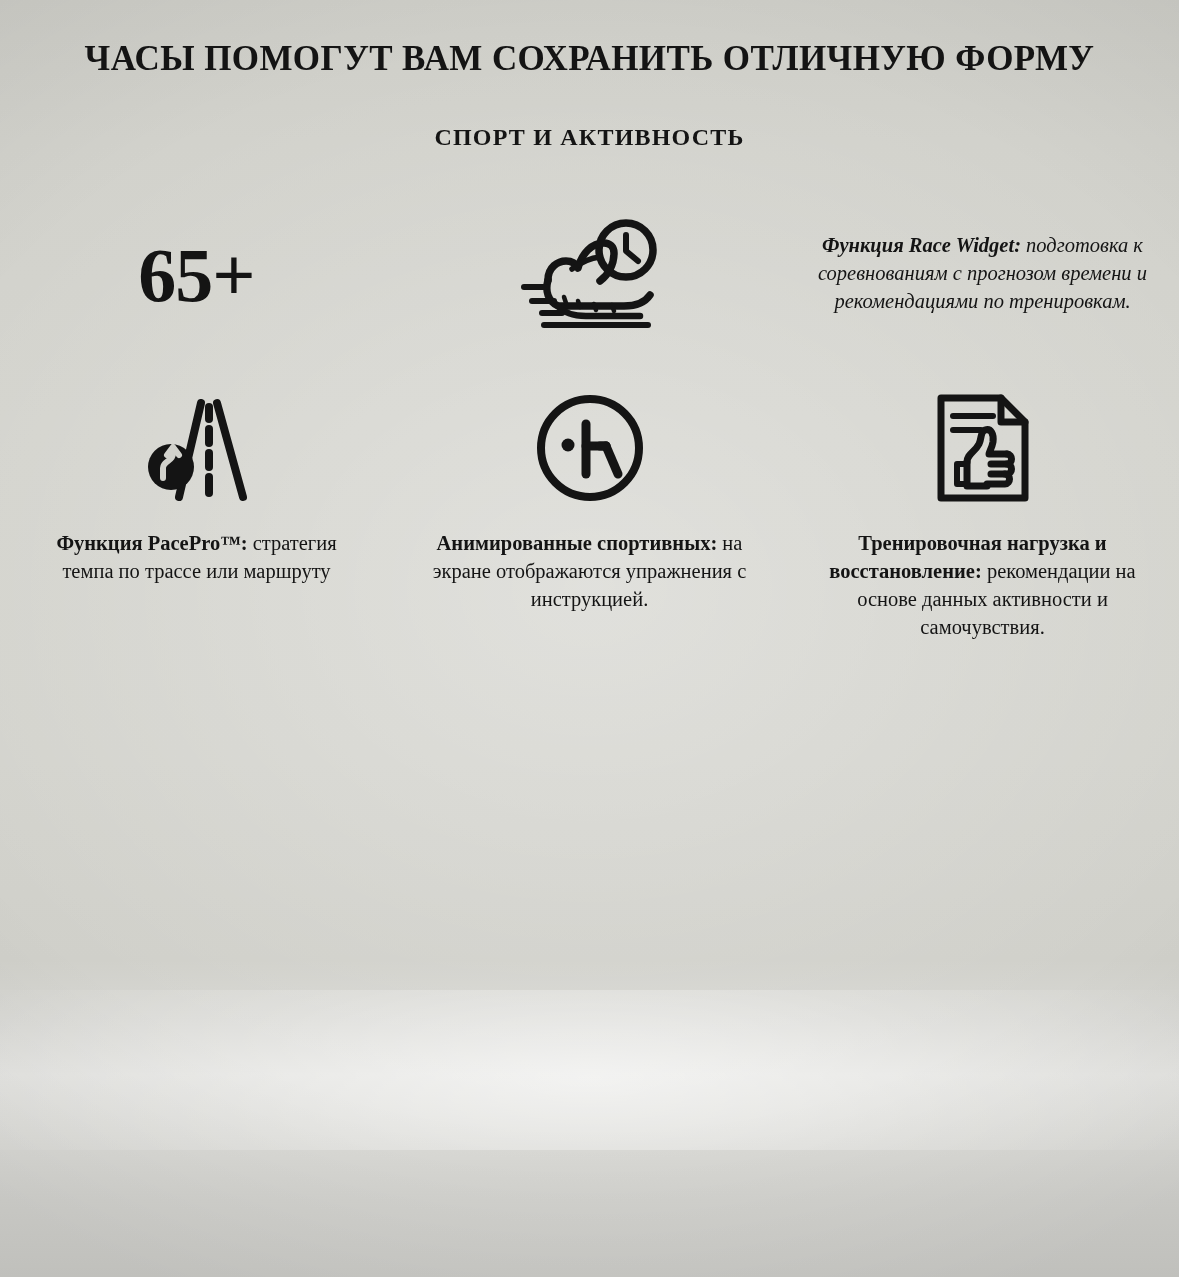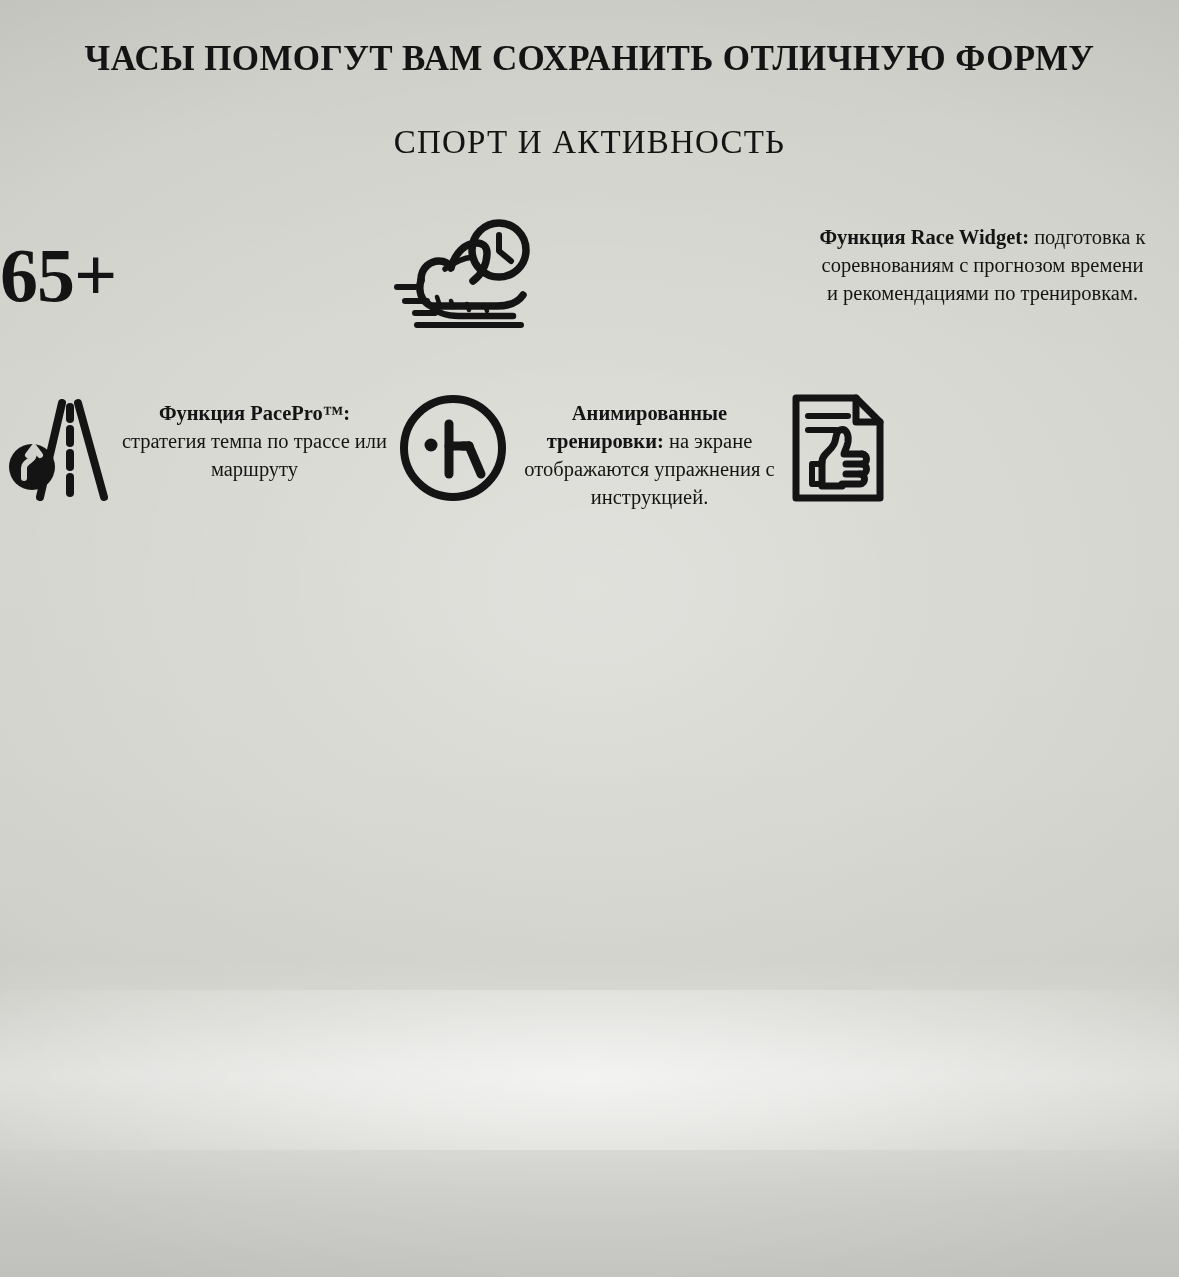--- a/index.html
+++ b/index.html
@@ -69,41 +69,42 @@
     font-weight: bold;
     letter-spacing: 0.4px;
     line-height: 1.1;
   }
   .subtitle {
     position: absolute;
     top: 124px;
     left: 0;
     width: 1179px;
     text-align: center;
-    font-size: 33px;
-    font-weight: normal;
+    font-size: 24px;
+    font-weight: bold;
     letter-spacing: 1.2px;
     line-height: 1.1;
   }
 
   
   .grid {
     position: absolute;
     top: 205px;
     left: 0;
     width: 1179px;
   }
   .row {
     display: flex;
     width: 1179px;
   }
   .cell {
     width: 393px;
     display: flex;
-    flex-direction: row;
+    flex-direction: column;
+    align-items: center;
   }
   .visual {
     height: 130px;
     display: flex;
     align-items: center;
     justify-content: center;
   }
   .visual.tall { height: 140px; }
 
   .bignum {
@@ -128,21 +129,21 @@
     margin: 0 auto;
   }
   .caption b { font-weight: bold; }
 
   .cap-wide { max-width: 400px; }
   .cap-col3 { max-width: 330px; }
 
   
   .c1 .caption { margin-top: 6px; }
   .c2 .caption { margin-top: 18px; }
-  .c3 .caption { margin-top: 18px; }
+  .c3 .caption { margin-top: 26px; font-style: italic; }
   .c4 .caption { margin-top: 16px; }
   .c5 .caption { margin-top: 16px; }
   .c6 .caption { margin-top: 16px; }
 
   .row2 { margin-top: 38px; }
 
   svg { display: block; }
 </style>
 </head>
 <body>
@@ -247,21 +248,21 @@
 
               <path d="M56 58 L76 58" stroke-width="9"></path>
 
               <path d="M76 58 L88 86" stroke-width="9"></path>
 
               <path d="M70 58 L76 58" stroke-width="9"></path>
             </svg>
           </span>
         </div>
         <div class="caption">
-          <b>Анимированные тренировки:</b><span> на экране отображаются упражнения с инструкцией.</span>
+          <b>Анимированные спортивных:</b><span> на экране отображаются упражнения с инструкцией.</span>
         </div>
       </div>
 
       <div class="cell c6">
         <div class="visual">
           <span>
             <svg width="104" height="116" viewBox="0 0 104 116" fill="none" stroke="#141414" stroke-width="7" stroke-linecap="round" stroke-linejoin="round">
 
               <path d="M10 8 L70 8 L94 32 L94 108 L10 108 Z"></path>
               <path d="M70 8 L70 32 L94 32"></path>
@@ -275,17 +276,20 @@
               <path d="M76 64 C82 64 82 74 76 74 L60 74" stroke-width="7"></path>
               <path d="M76 74 C82 74 82 84 76 84 L60 84" stroke-width="7"></path>
               <path d="M74 84 C80 84 80 94 74 94 L56 94" stroke-width="7"></path>
 
               <path d="M36 72 L36 96 L56 96" stroke-width="7"></path>
 
               <path d="M26 74 L36 74 L36 94 L26 94 Z" stroke-width="6"></path>
             </svg>
           </span>
         </div>
+        <div class="caption">
+          <b>Тренировочная нагрузка и восстановление:</b><span> рекомендации на основе данных активности и самочувствия.</span>
+        </div>
       </div>
 
     </div>
   </div>
 </div>
 
 </body></html>

